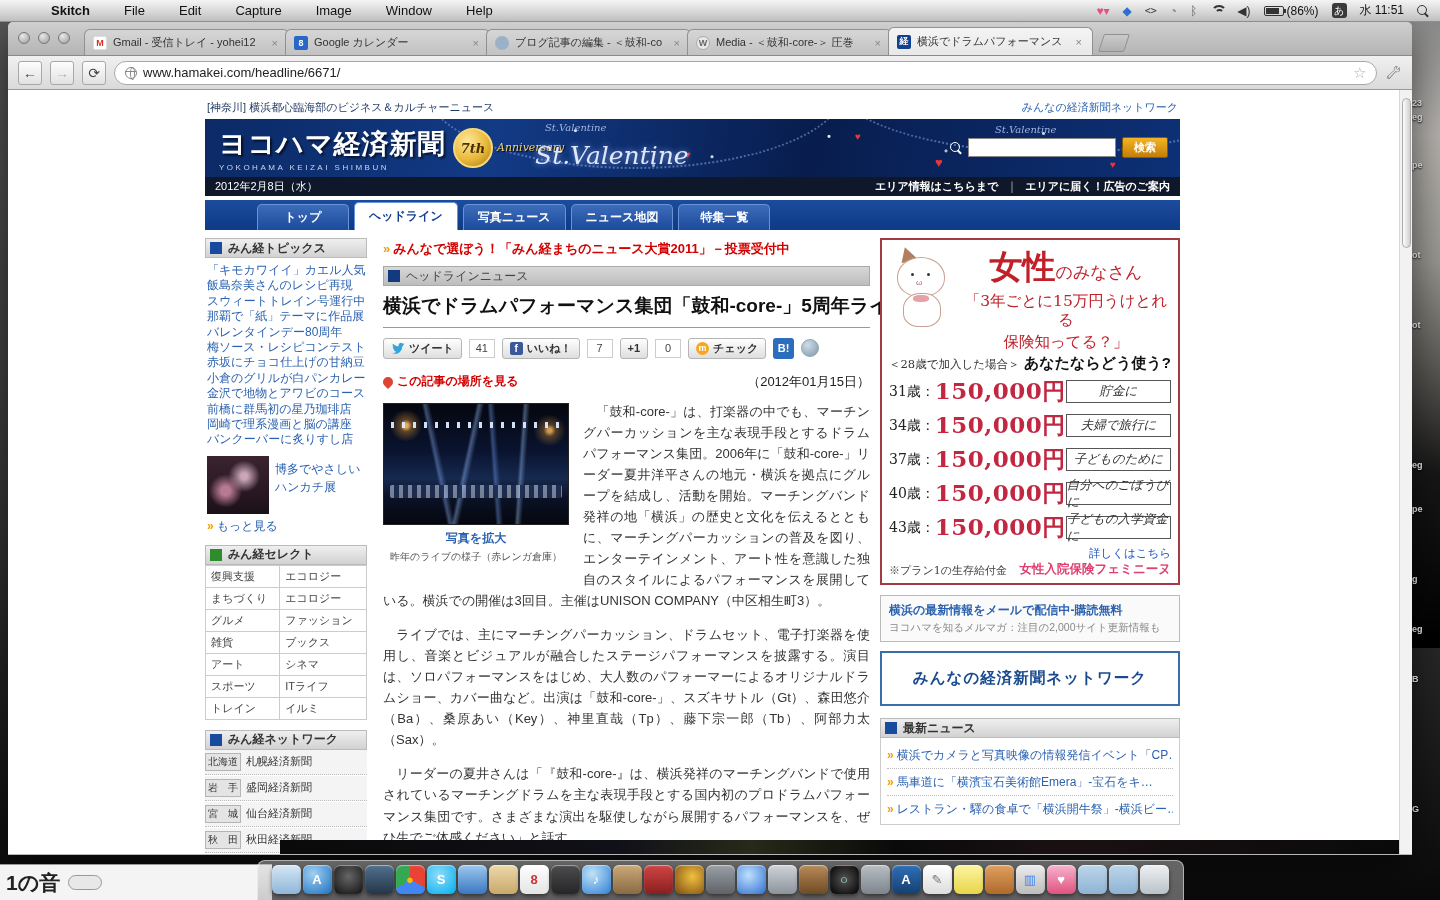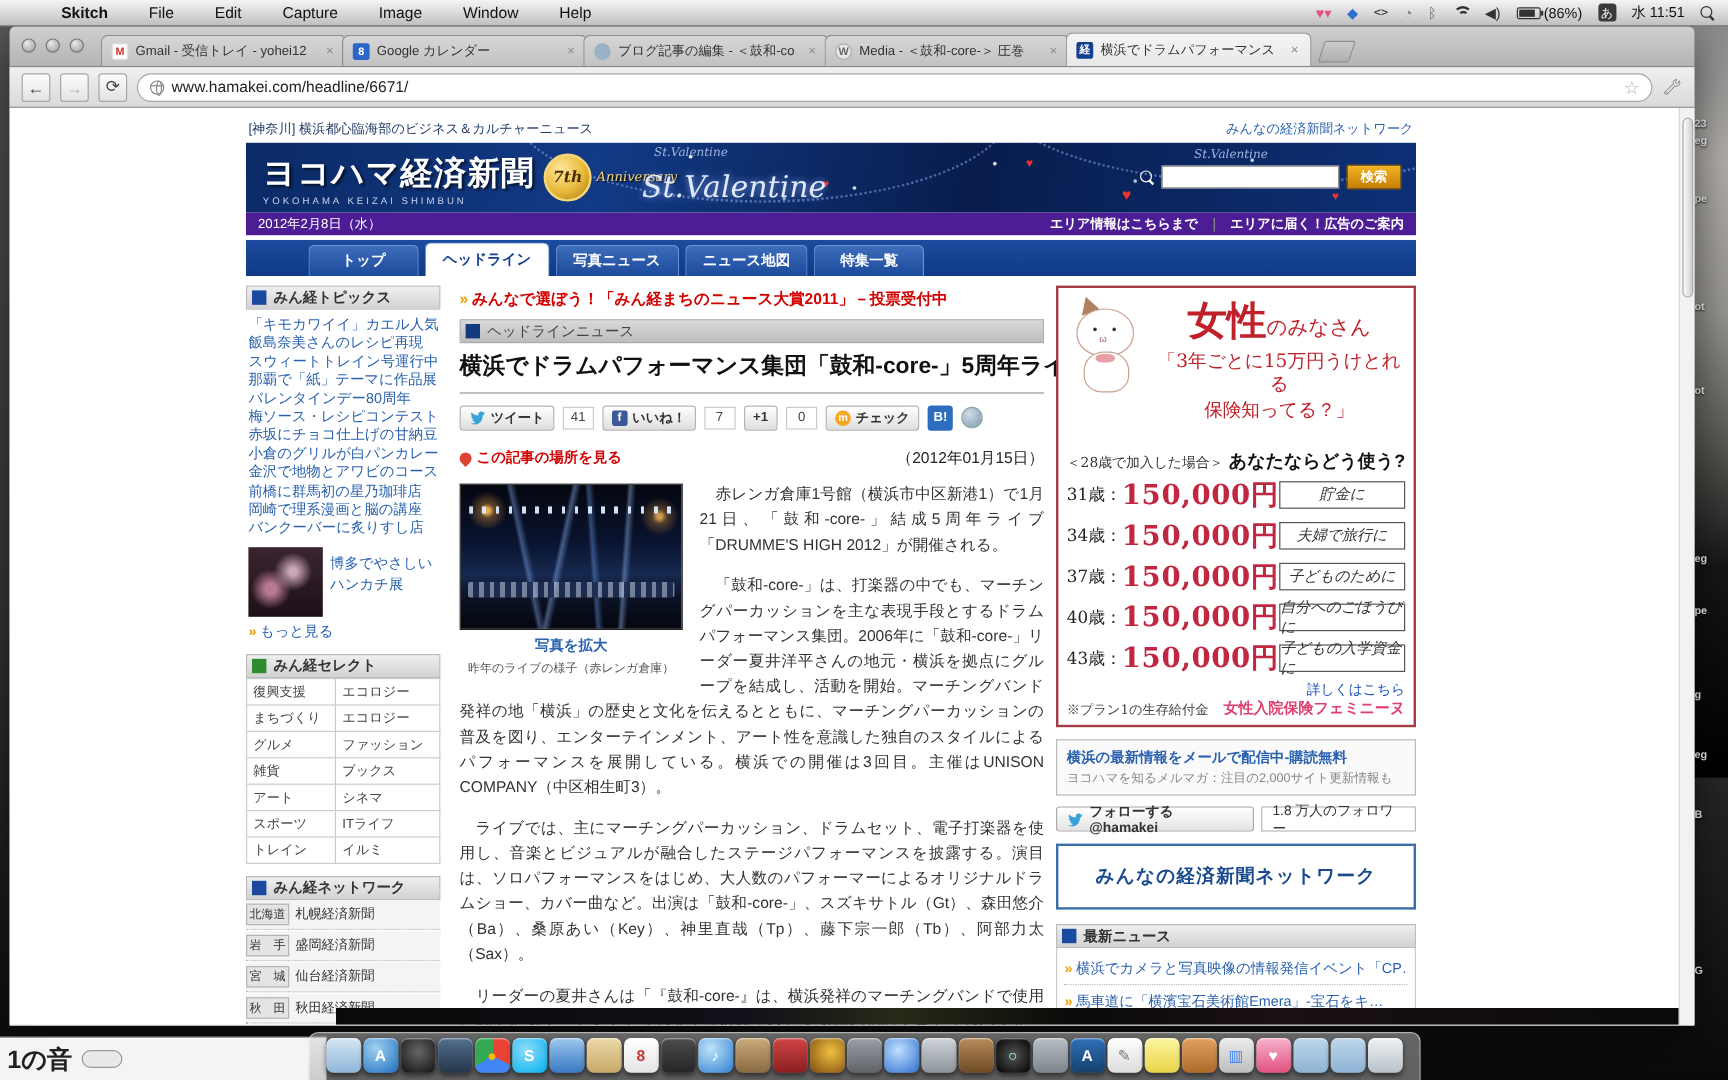--- a/index.html
+++ b/index.html
@@ -105,21 +105,21 @@
   .valentine-sm { position:absolute; font-family:"DejaVu Serif",serif; font-style:italic; font-size:10px; color:#9fb4e0; }
   .heart { position:absolute; color:#e33; font-size:10px; }
   .search-area { position:absolute; right:12px; top:18px; display:flex; align-items:center; gap:6px; }
   .lens-w { position:relative; width:12px; height:12px; }
   .lens-w::before { content:""; position:absolute; top:0; left:0; width:8px; height:8px; border:1.6px solid #fff; border-radius:50%; }
   .lens-w::after { content:""; position:absolute; width:5px; height:1.6px; background:#fff; transform:rotate(45deg); top:9px; left:7px; }
   .site-search { width:148px; height:19px; border:1px solid #888; background:#fff; }
   .search-btn { width:46px; height:21px; background:linear-gradient(180deg,#f2b525,#c57d06); color:#fff; font-weight:bold;
     font-size:11px; border:1px solid #8a5a00; border-radius:2px; display:flex; align-items:center; justify-content:center; }
 
-  .dateband { height:19px; background:#4c1d95; color:#fff; font-size:11px; display:flex; align-items:center; padding:0 10px; }
+  .dateband { height:19px; background:#0f172a; color:#fff; font-size:11px; display:flex; align-items:center; padding:0 10px; }
   .dateband .links { margin-left:auto; display:flex; gap:8px; align-items:center; font-weight:bold; }
   .dateband .sep { color:#888; }
 
   .navbar { height:30px; background:linear-gradient(180deg,#1c4c9e,#0e3a86); margin-top:4px; display:flex; align-items:flex-end; padding-left:52px; }
   .navtab { height:26px; min-width:92px; padding:0 14px; margin-right:5px; display:flex; align-items:center; justify-content:center;
     background:linear-gradient(180deg,#3d6cba,#1c4a9c); border:1px solid #6a93d6; border-bottom:none;
     border-radius:5px 5px 0 0; color:#fff; font-size:12px; font-weight:bold; }
   .navtab.active { background:#fff; color:#123f8e; height:28px; }
 
   .cols { display:flex; margin-top:8px; }
@@ -199,21 +199,21 @@
   .cat-mouth { position:absolute; top:33px; left:27px; font-size:8px; color:#a66; }
   .cat-body { position:absolute; left:14px; top:48px; width:38px; height:34px; background:#fff; border:1.5px solid #c8a090; border-radius:45% 45% 40% 40%; }
   .cat-collar { position:absolute; left:24px; top:50px; width:16px; height:7px; background:#e8a0a8; border-radius:40%; }
   .ad-head { flex:1; text-align:center; font-family:"DejaVu Serif",serif; }
   .ad-h1 { color:#c0202a; }
   .ad-h1 b { font-size:33px; font-weight:bold; }
   .ad-h1 span { font-size:17px; }
   .ad-h2 { color:#c0202a; font-size:15.5px; line-height:1.25; margin-top:2px; }
   .ad-cond-row { display:flex; justify-content:space-between; align-items:baseline; margin:2px 0 3px 0;}
   .ad-cond { font-size:11.5px; color:#333; font-family:"DejaVu Serif",serif; }
-  .ad-q { font-size:15px; color:#111; font-weight:bold;margin-top:21px; }
+  .ad-q { font-size:15px; color:#111; font-weight:bold; }
   .ad-row { display:flex; align-items:center; margin-bottom:3px; }
   .ad-age { font-family:"DejaVu Serif",serif; font-size:14px; color:#222; flex:none;}
   .ad-amt { font-family:"DejaVu Serif",serif; font-size:23px; font-weight:bold; color:#c22742; letter-spacing:.5px; flex:none;}
   .ad-use { margin-left:auto; width:140px; height:23px; border:1.5px solid #555; font-size:12.5px; color:#333;
     display:flex; align-items:center; justify-content:center; font-style:italic; }
   .ad-foot { display:flex; justify-content:space-between; align-items:flex-end; margin-top:2px;}
   .ad-note { font-size:11px; color:#444; font-family:"DejaVu Serif",serif;}
   .ad-links { text-align:right; }
   .ad-detail { font-size:11.5px; color:#1a50c0; font-weight:normal; display:block;}
   .ad-product { font-size:12.5px; color:#e04070; font-weight:bold; display:block;}
@@ -514,21 +514,20 @@
                 <span class="pin"></span>
                 <span>この記事の場所を見る</span>
               </a>
               <span class="art-date">（2012年01月15日）</span>
             </div>
             <figure class="art">
               <div class="stage"></div>
               <a class="zoom-link">写真を拡大</a>
               <figcaption>昨年のライブの様子（赤レンガ倉庫）</figcaption>
             </figure>
-            <p class="para">　赤レンガ倉庫1号館（横浜市中区新港1）で1月21日、「鼓和-core-」結成5周年ライブ「DRUMME'S HIGH 2012」が開催される。</p>
             <p class="para">　「鼓和-core-」は、打楽器の中でも、マーチングパーカッションを主な表現手段とするドラムパフォーマンス集団。2006年に「鼓和-core-」リーダー夏井洋平さんの地元・横浜を拠点にグループを結成し、活動を開始。マーチングバンド発祥の地「横浜」の歴史と文化を伝えるとともに、マーチングパーカッションの普及を図り、エンターテインメント、アート性を意識した独自のスタイルによるパフォーマンスを展開している。横浜での開催は3回目。主催はUNISON COMPANY（中区相生町3）。</p>
             <p class="para">　ライブでは、主にマーチングパーカッション、ドラムセット、電子打楽器を使用し、音楽とビジュアルが融合したステージパフォーマンスを披露する。演目は、ソロパフォーマンスをはじめ、大人数のパフォーマーによるオリジナルドラムショー、カバー曲など。出演は「鼓和-core-」、スズキサトル（Gt）、森田悠介（Ba）、桑原あい（Key）、神里直哉（Tp）、藤下宗一郎（Tb）、阿部力太（Sax）。</p>
             <p class="para">　リーダーの夏井さんは「『鼓和-core-』は、横浜発祥のマーチングバンドで使用されているマーチングドラムを主な表現手段とする国内初のプロドラムパフォーマンス集団です。さまざまな演出を駆使しながら展開するパフォーマンスを、ぜひ生でご体感ください」と話す。</p>
           </div>
 
           <div class="col-right">
             <div class="ad-box">
               <div class="ad-top">
                 <div class="cat">
                   <span class="cat-ear-l"></span>
@@ -582,29 +581,20 @@
                   <a class="ad-product">女性入院保険フェミニーヌ</a>
                 </span>
               </div>
             </div>
 
             <div class="mail-box">
               <a class="mail-title">横浜の最新情報をメールで配信中-購読無料</a>
               <span class="mail-sub">ヨコハマを知るメルマガ：注目の2,000サイト更新情報も</span>
             </div>
 
-            <div class="tw-row">
-              <span class="tw-btn">
-                <svg width="14" height="12" viewBox="0 0 24 20">
-                    <path d="M23 2c-.8.5-1.7.8-2.6 1A4.1 4.1 0 0 0 13 6v1C9 7 5.7 5.2 3.4 2.6 2 5 3 7.4 5 8.7c-.7 0-1.4-.2-2-.5 0 2.3 1.6 4.2 3.8 4.7-.7.2-1.4.2-2.1.1.6 1.9 2.3 3.2 4.4 3.3A8.3 8.3 0 0 1 1 18.1 11.7 11.7 0 0 0 7.3 20c7.5 0 11.7-6.3 11.7-11.7v-.5c.8-.6 1.5-1.3 2-2.1z" fill="#36a3d9"></path>
-                  </svg>
-                <span>フォローする @hamakei</span>
-              </span>
-              <span class="tw-count">1.8 万人のフォロワー</span>
-            </div>
 
             <div class="netbox">
               <span>みんなの経済新聞ネットワーク</span>
             </div>
 
             <div class="sec-head">
               <span class="sq sq-blue"></span>
               <span>最新ニュース</span>
             </div>
             <div class="news-list">

